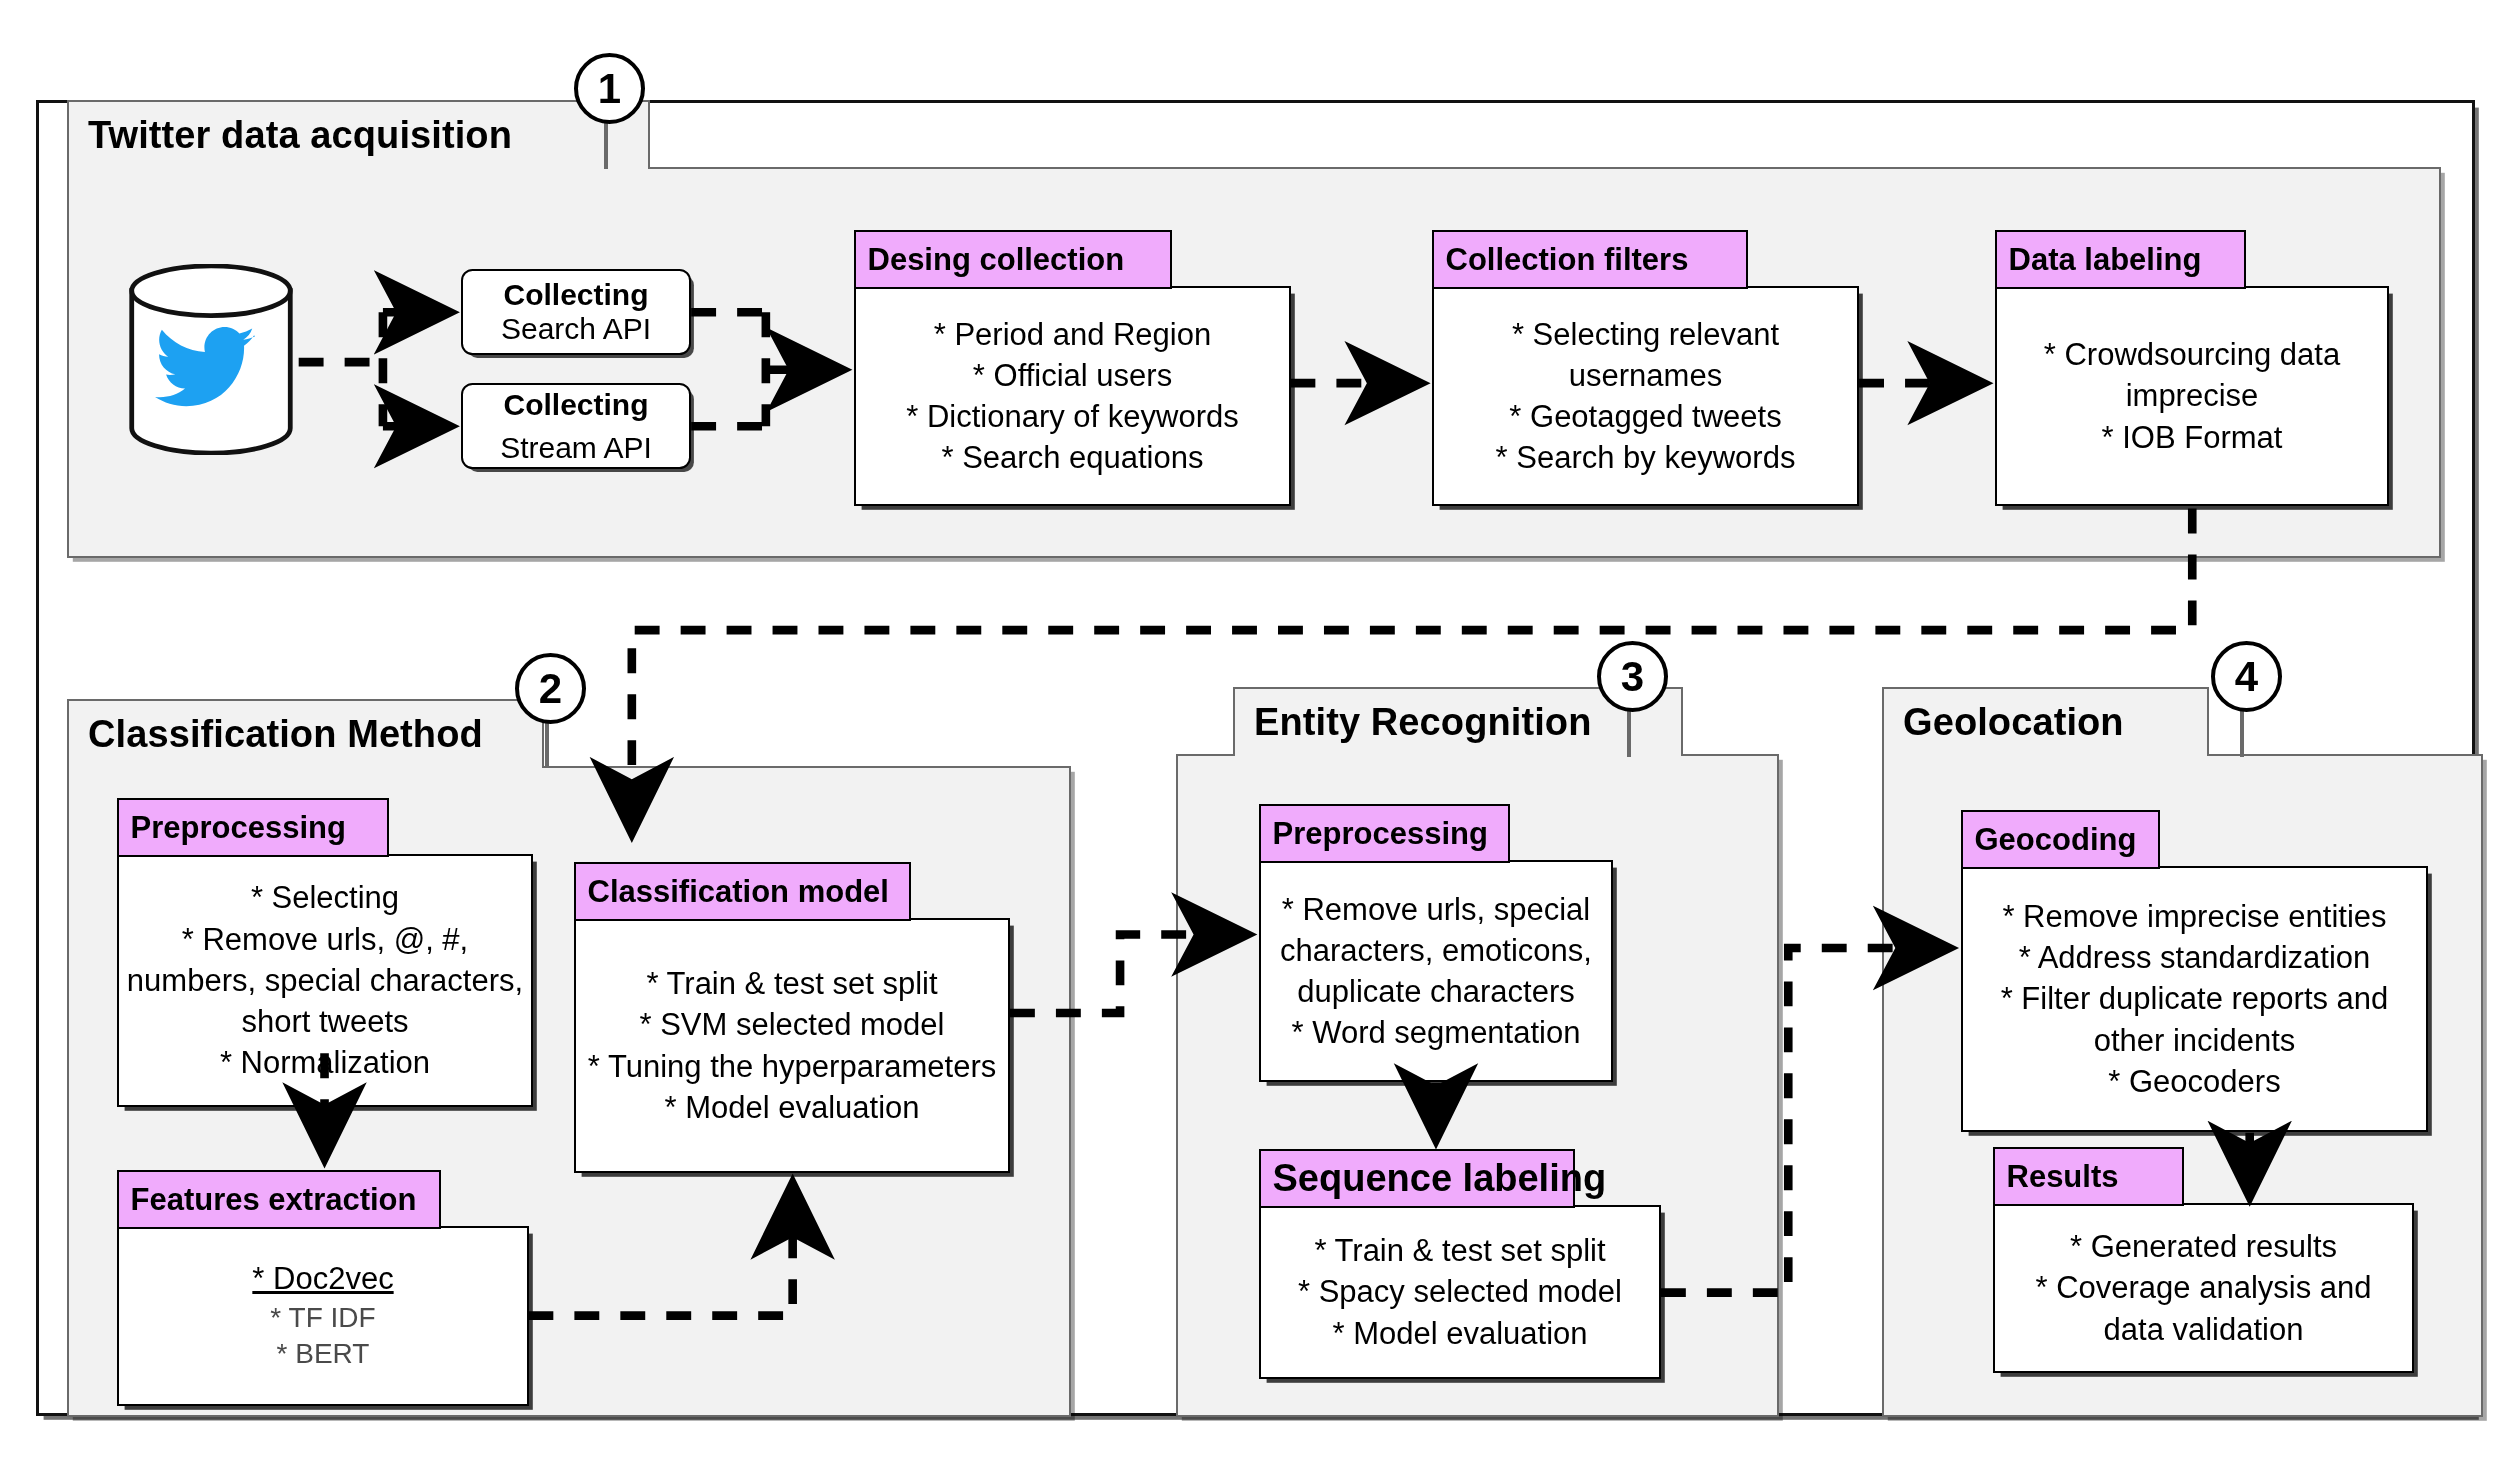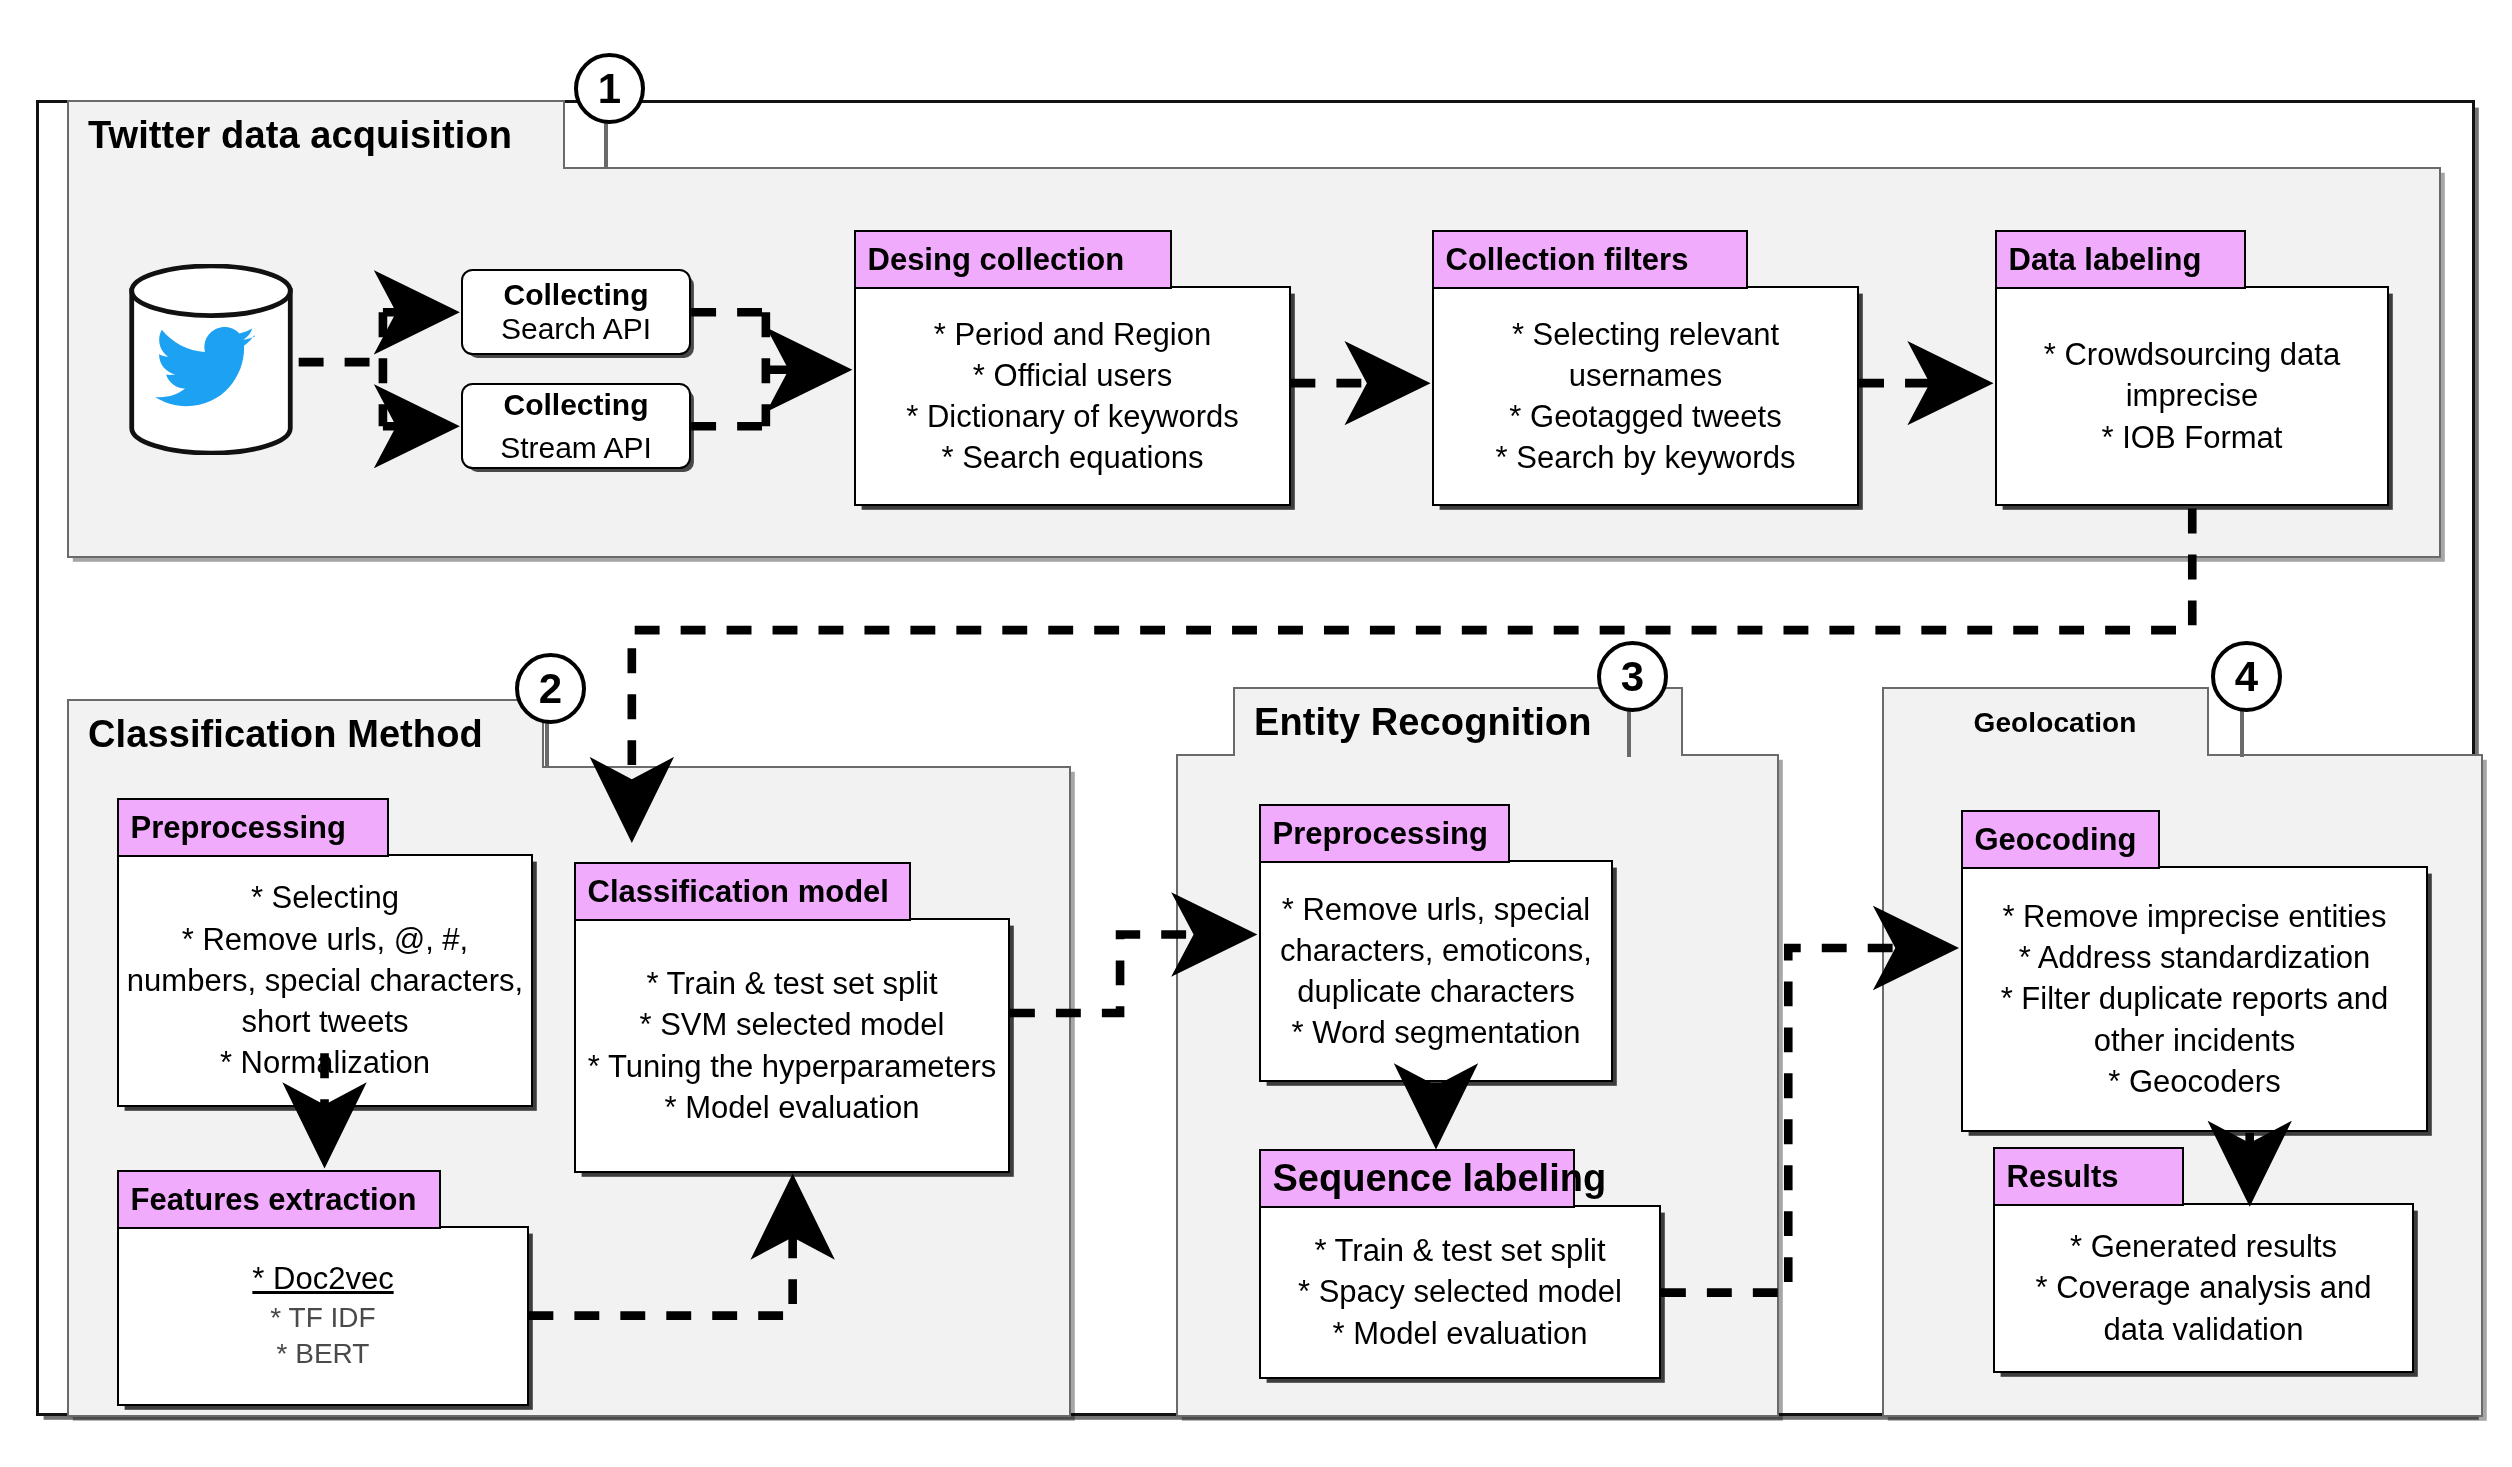--- a/index.html
+++ b/index.html
@@ -114,21 +114,21 @@
   #wires{position:absolute;left:0;top:0;width:2512px;height:1468px;pointer-events:none;z-index:25;}
 </style>
 </head>
 <body>
 
 <div id="stage">
 
   <div id="outer-frame"></div>
 
   <div class="panel" style="left:67px; top:167px; width:2374px; height:391px;"></div>
-  <div class="panel-tab" style="left:67px; top:100px; width:498px; height:69px; font-size:38px;">
+  <div class="panel-tab" style="left:67px; top:100px; width:583px; height:69px; font-size:38px;">
     <span>Twitter data acquisition</span>
   </div>
   <div class="badge-stem" style="left:604px; top:110px; height:59px;"></div>
   <div class="badge" style="left:574px; top:53px;">
     <span>1</span>
   </div>
 
   <div id="db-cyl" style="left:126px; top:264px; width:170px; height:191px;">
     <svg width="170" height="191" viewBox="0 0 178 200">
       <path d="M6 28 L6 172 A83 26 0 0 0 172 172 L172 28 Z" fill="#ffffff" stroke="#111" stroke-width="5"></path>
@@ -270,21 +270,21 @@
     <div class="tb-body" style="left:0; top:56px; width:402px; height:174px; font-size:31px; line-height:1.33;">
       <div class="lines">
         <span class="ln">* Train &amp; test set split</span>
         <span class="ln">* Spacy selected model</span>
         <span class="ln">* Model evaluation</span>
       </div>
     </div>
   </div>
 
   <div class="panel" style="left:1882px; top:754px; width:601px; height:663px;"></div>
-  <div class="panel-tab" style="left:1882px; top:687px; width:327px; height:69px; font-size:28px;justify-content:center;">
+  <div class="panel-tab" style="left:1882px; top:687px; width:327px; height:69px; font-size:38px;">
     <span>Geolocation</span>
   </div>
   <div class="badge-stem" style="left:2240px; top:699px; height:58px;"></div>
   <div class="badge" style="left:2211px; top:641px;">
     <span>4</span>
   </div>
 
   <div class="tbox" style="left:1961px; top:810px;">
     <div class="tb-tab" style="width:199px; height:59px; font-size:31px;">
       <span>Geocoding</span>

